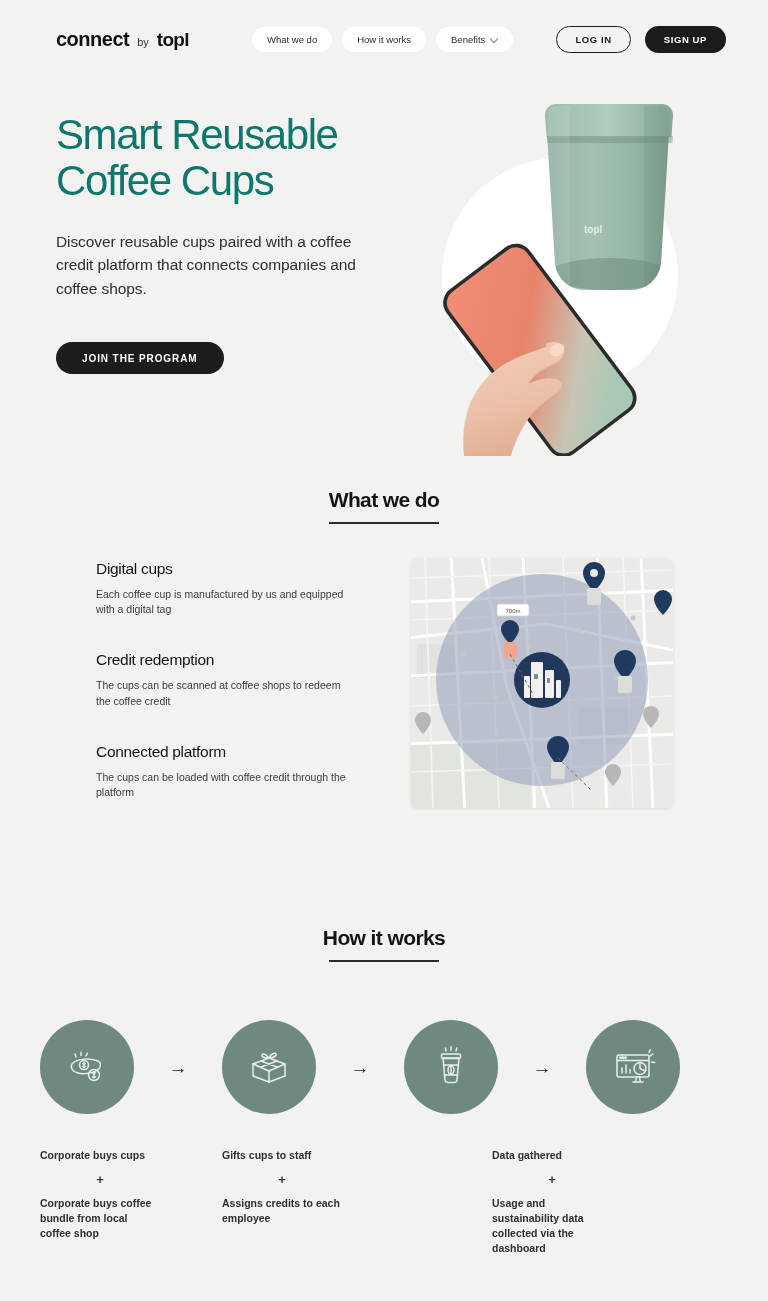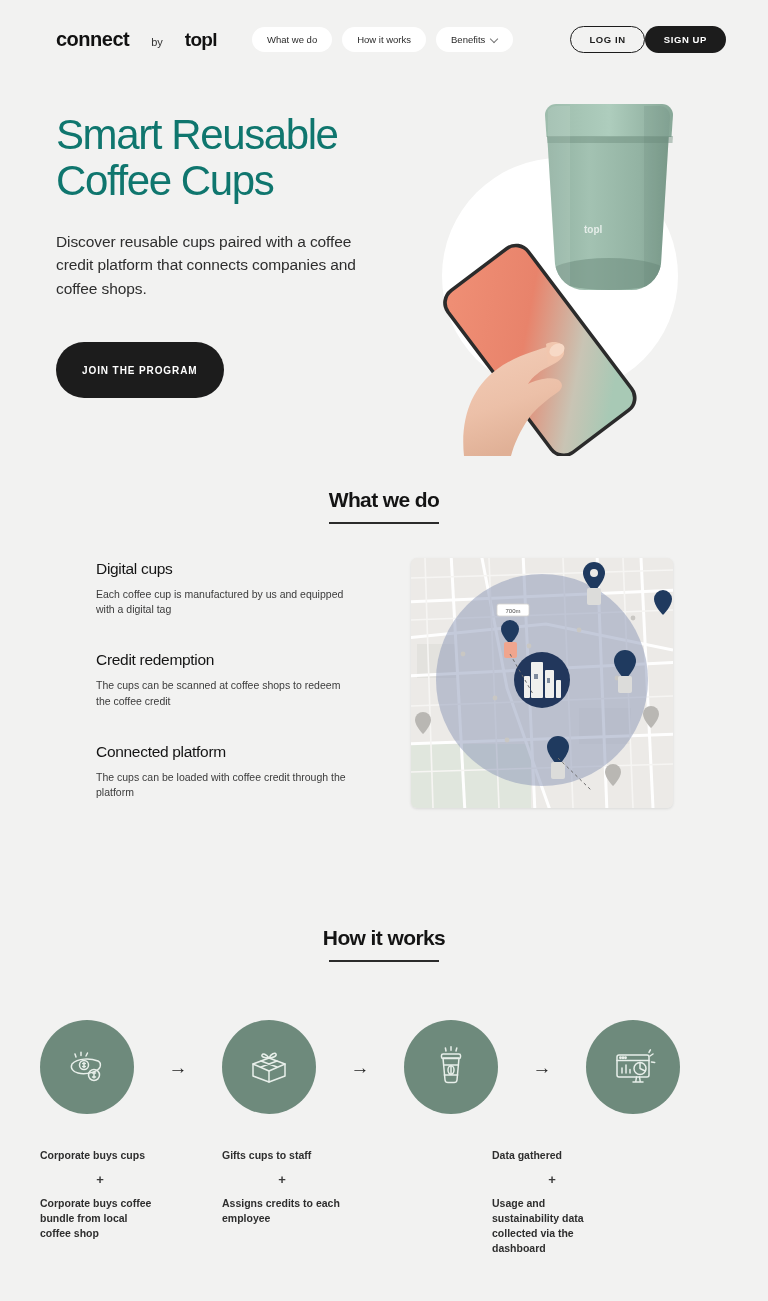--- a/index.html
+++ b/index.html
@@ -13,21 +13,21 @@
   }
   .page { position: relative; width: 768px; height: 1301px; background: #f2f2f1; }
 
   
   .header {
     position: absolute; top: 0; left: 0; width: 768px; height: 78px;
     display: flex; align-items: center;
   }
   .logo {
     position: absolute; left: 56px; top: 28px;
-    display: flex; align-items: baseline; gap: 22px;
+    display: flex; align-items: baseline; gap: 8px;
   }
   .logo-connect {
     font-size: 20px; font-weight: 700; letter-spacing: -0.5px;
     color: #111; font-family: "Liberation Sans", sans-serif;
   }
   .logo-by { font-size: 11px; color: #333; }
   .logo-topl { font-size: 19px; font-weight: 700; letter-spacing: -0.7px; color: #111; }
 
   .nav { position: absolute; left: 252px; top: 27px; display: flex; gap: 10px; }
   .nav-pill {
@@ -37,21 +37,21 @@
     white-space: nowrap;
   }
   .chev { width: 7px; height: 7px; display: inline-block; position: relative; }
   .chev::after {
     content: ""; position: absolute; left: 0; top: 0;
     width: 5px; height: 5px;
     border-right: 1.2px solid #777; border-bottom: 1.2px solid #777;
     transform: rotate(45deg);
   }
 
-  .auth { position: absolute; right: 42px; top: 26px; display: flex; align-items: center; }
+  .auth { position: absolute; right: 42px; top: 26px; display: flex; gap: 14px; align-items: center; }
   .btn-login {
     border: 1.4px solid #1c1c1c; background: transparent; border-radius: 999px;
     height: 27px; padding: 0 18px; font-size: 9.5px; font-weight: 700;
     letter-spacing: 0.6px; color: #1c1c1c; cursor: pointer;
     display: flex; align-items: center;
   }
   .btn-signup {
     background: #1c1c1c; color: #fff; border: none; border-radius: 999px;
     height: 27px; padding: 0 19px; font-size: 9.5px; font-weight: 700;
     letter-spacing: 0.6px; cursor: pointer; display: flex; align-items: center;
@@ -62,21 +62,21 @@
   .hero-title {
     font-size: 42px; font-weight: 400; line-height: 1.09;
     letter-spacing: -1.4px; color: #0f766e;
   }
   .hero-sub {
     margin-top: 26px; font-size: 15.5px; line-height: 1.52; color: #2e2e2e;
     letter-spacing: -0.1px;
   }
   .hero-cta {
     margin-top: 42px; background: #1c1c1c; color: #fff; border: none;
-    border-radius: 999px; height: 56px; padding: 0 26px;
+    border-radius: 999px; height: 32px; padding: 0 26px;
     font-size: 10px; font-weight: 700; letter-spacing: 0.9px; cursor: pointer;
     display: inline-flex; align-items: center; justify-content: center;
   }
 
   .hero-art { position: absolute; left: 398px; top: 88px; width: 336px; height: 368px; }
   .hero-circle {
     position: absolute; left: 44px; top: 70px; width: 236px; height: 236px;
     background: #ffffff; border-radius: 50%;
   }
 

